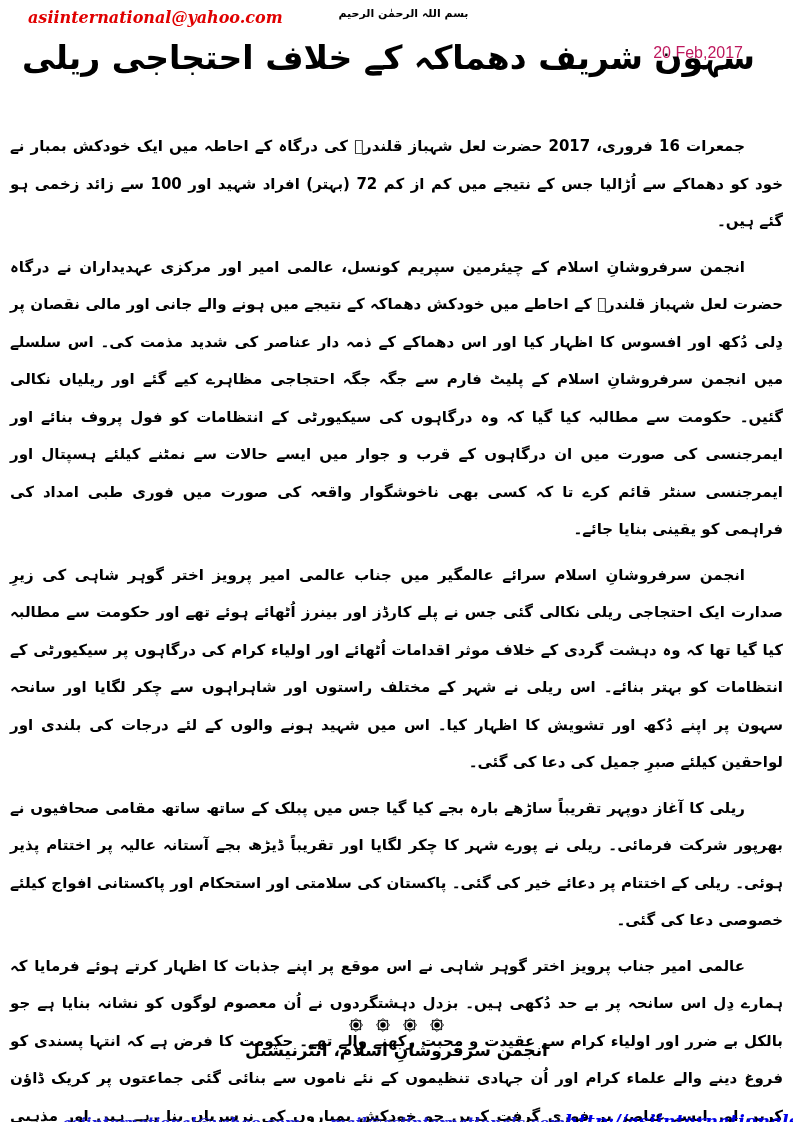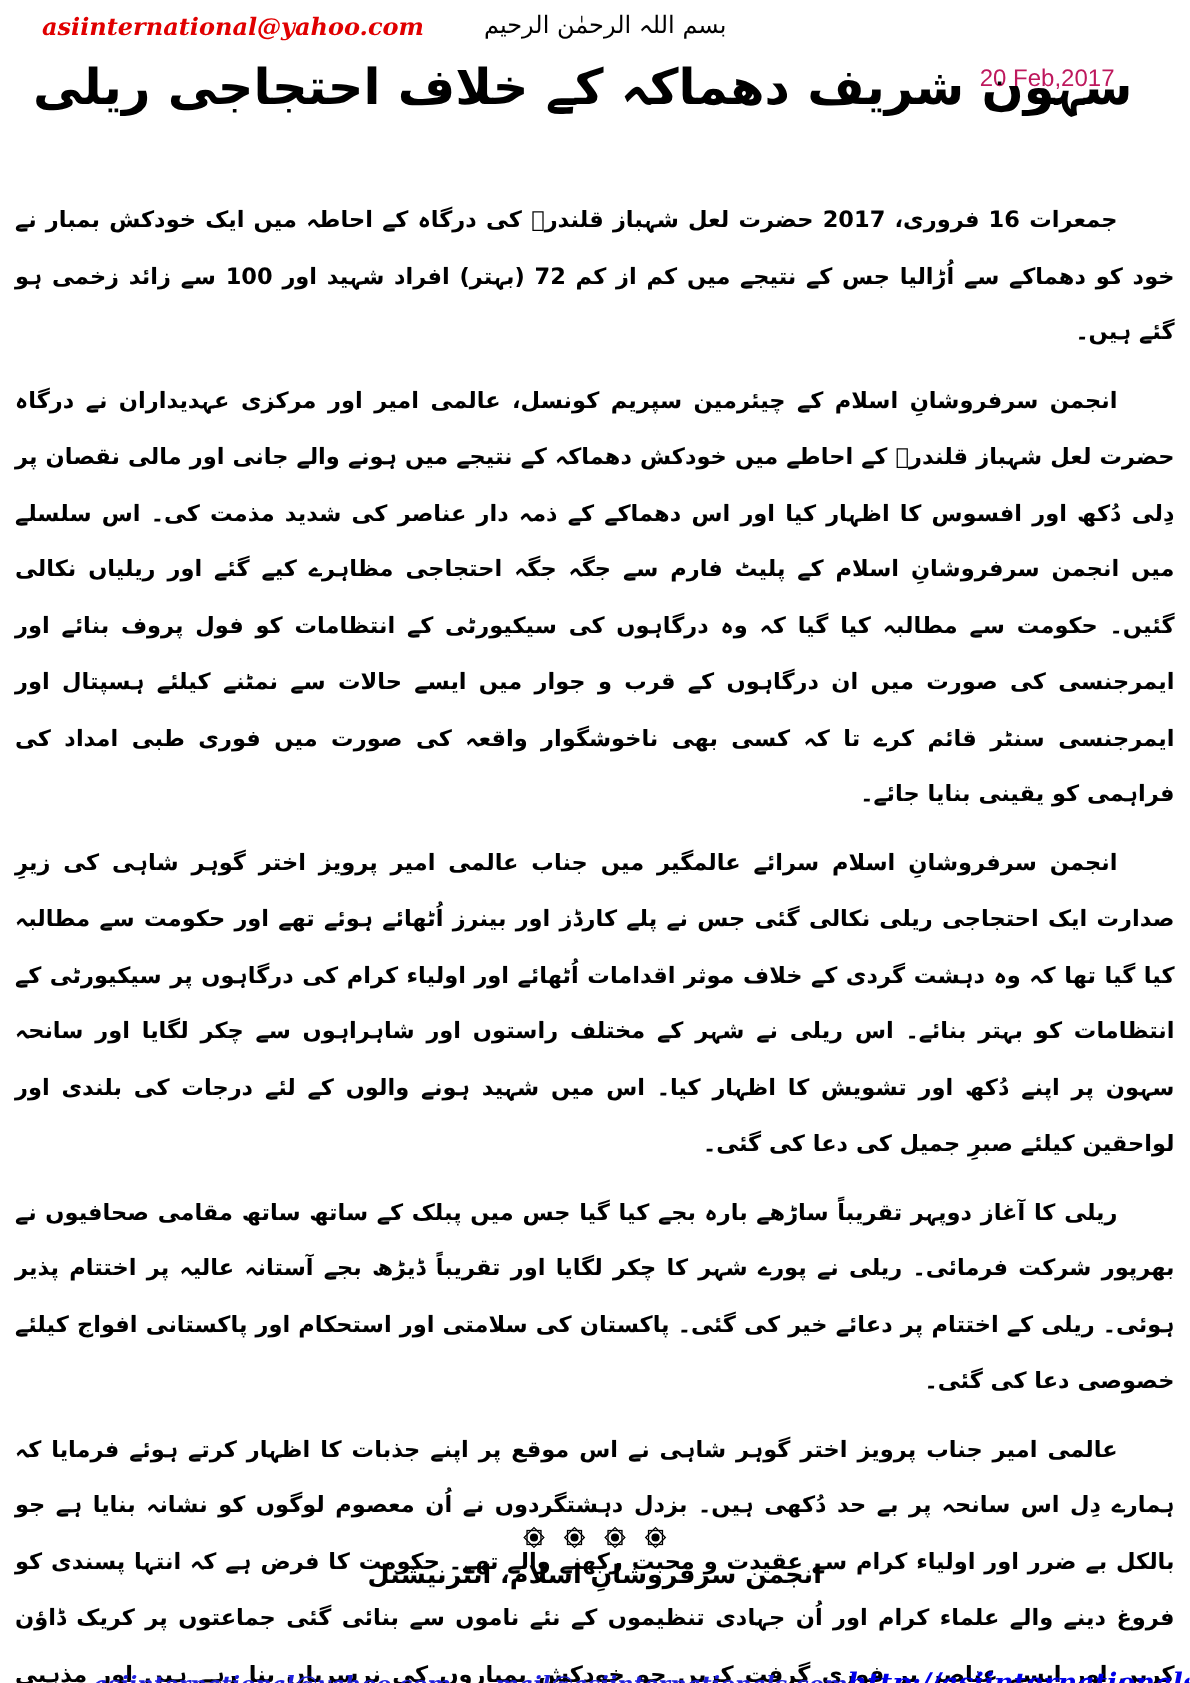--- a/index.html
+++ b/index.html
@@ -18,21 +18,21 @@
   .header-email {
     position: absolute; top: 8px; left: 28px;
     font-family: "DejaVu Serif", "Liberation Serif", serif;
     font-style: italic; font-weight: bold;
     font-size: 16px; color: #e00000;
     text-decoration: none;
   }
   .bismillah {
     position: absolute; top: 7px; left: 0; right: 0;
     text-align: center;
-    font-size: 16px; font-weight: normal;
+    font-size: 11px; font-weight: bold;
     direction: rtl;
     margin-left: 14px;
   }
   .date {
     position: absolute; top: 44px; right: 50px;
     font-family: "Liberation Sans", sans-serif;
     font-size: 16px; color: #be185d;
   }
   .title {
     position: absolute; top: 38px; left: 0; right: 16px;

